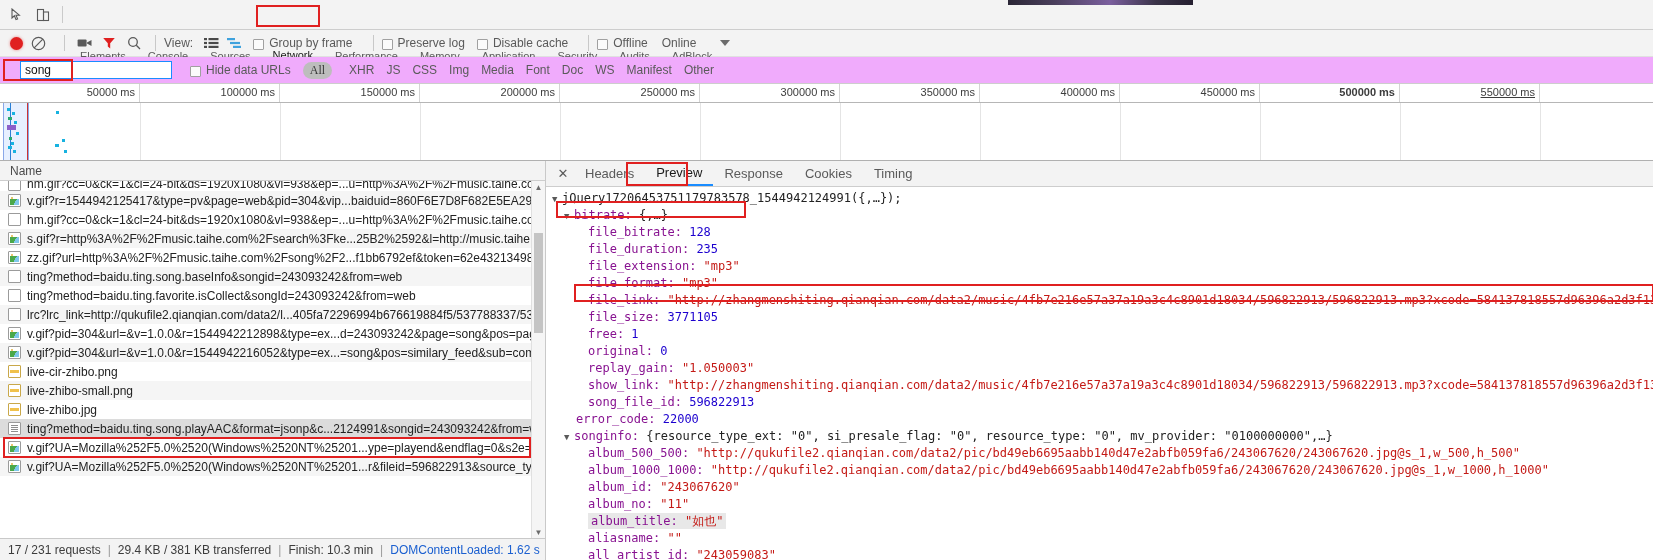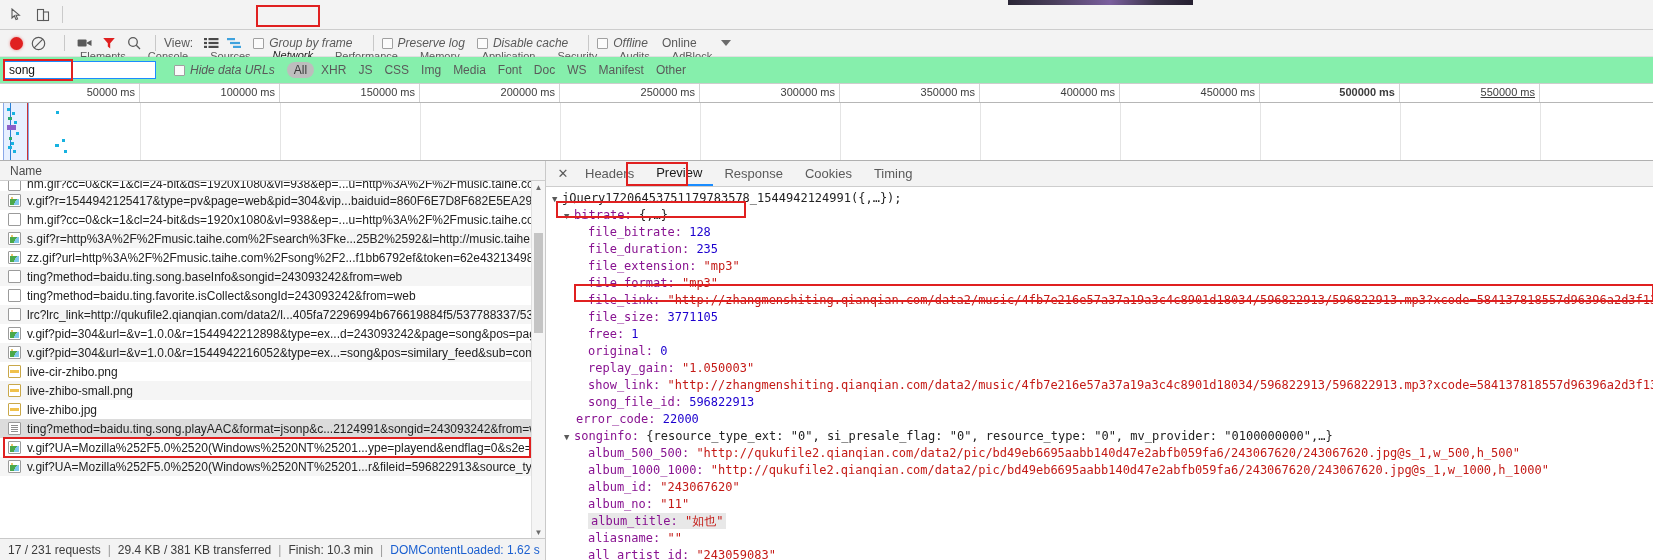--- a/index.html
+++ b/index.html
@@ -62,21 +62,20 @@
     font-size: 11px;
     color: #5a5a5a;
     height: 29px;
     box-sizing: border-box;
     white-space: nowrap;
     margin-top: 41px;
   }
   .main-tab.selected {
     color: #1a1a1a;
     border-bottom: 2px solid #1a8cff;
-    font-style: italic;
   }
   .hl-box {
     position: absolute;
     border: 2px solid #e02020;
     box-sizing: border-box;
     pointer-events: none;
     z-index: 40;
   }
   .partial-img {
     position: absolute;
@@ -118,39 +117,39 @@
   .cb {
     width: 11px; height: 11px;
     border: 1px solid #a0a0a0;
     background: #fbfbfb;
     border-radius: 1px;
     display: inline-block;
     margin-right: 5px;
     vertical-align: -1px;
     box-sizing: border-box;
   }
-  .cbwrap { display:flex; align-items:center; margin-right: 12px; white-space: nowrap; color:#5a5a5a;font-style:italic;}
+  .cbwrap { display:flex; align-items:flex-end; margin-right: 12px; white-space: nowrap; color:#5a5a5a;}
   .onlinelbl { margin-left: 2px; color:#5a5a5a; }
   .caret-dd {
     width: 0; height: 0;
     border-left: 5px solid transparent;
     border-right: 5px solid transparent;
     border-top: 6px solid #6b6b6b;
     margin-left: 24px;
   }
 
   
   .filterrow {
     height: 26px;
     min-height: 26px;
     display: flex;
     align-items: center;
     border-bottom: 1px solid #cdcdcd;
-    background: #86efac;
-    padding-left: 4px;
+    background: #f0abfc;
+    padding-left: 20px;
     font-size: 12px;
     color: #5a5a5a;
     position: relative;
   }
   .filter-input {
     width: 152px;
     height: 18px;
     border: 1px solid #1a8cff;
     background: #fff;
     font-family: "Liberation Sans", sans-serif;
@@ -164,21 +163,22 @@
   .ftype {
     padding: 0 6px;
     white-space: nowrap;
     color: #5a5a5a;
   }
   .ftype.all {
     background: #bdbdbd;
     color: #3a3a3a;
     border-radius: 9px;
     padding: 1px 7px;
-    margin-right: 1px;
+    margin-right: 11px;
+    font-family: Liberation Serif, serif;
   }
 
   
   .timeline {
     height: 76px;
     min-height: 76px;
     border-bottom: 1px solid #b0b0b0;
     position: relative;
     background: #fff;
     overflow: hidden;

